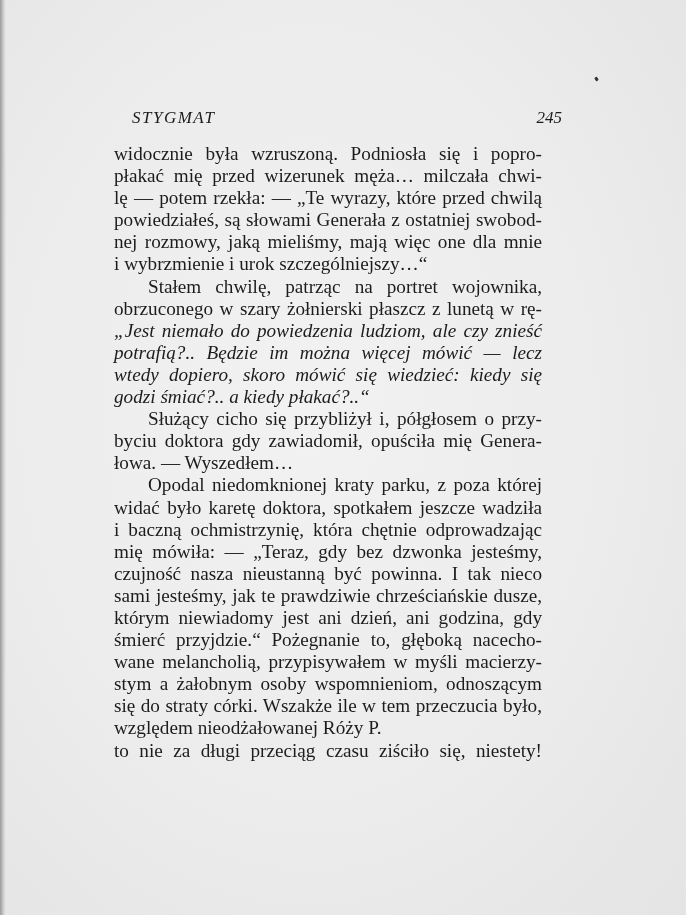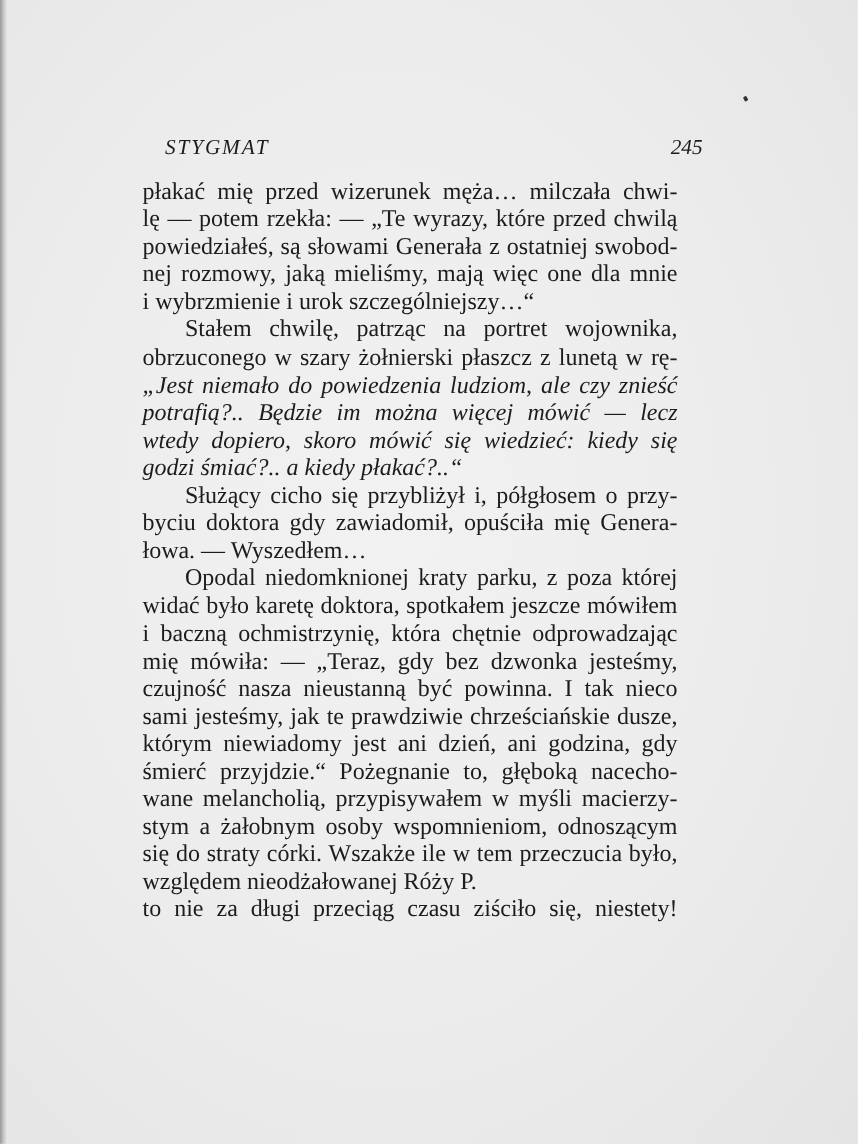--- a/index.html
+++ b/index.html
@@ -95,36 +95,37 @@
   <div class="page-edge"></div>
 
   <div class="speck" style="left:595px; top:77px;"></div>
 
   <div class="running-head">
     <span class="running-title">STYGMAT</span>
     <span class="page-number">245</span>
   </div>
 
   <div class="text-block" id="text-block">
+      <span class="line">widocznie była wzruszoną. Podniosła się i popro-</span>
       <span class="line">płakać mię przed wizerunek męża… milczała chwi-</span>
       <span class="line">lę — potem rzekła: — „Te wyrazy, które przed chwilą</span>
       <span class="line">powiedziałeś, są słowami Generała z ostatniej swobod-</span>
       <span class="line">nej rozmowy, jaką mieliśmy, mają więc one dla mnie</span>
       <span class="line last">i wybrzmienie i urok szczególniejszy…“</span>
       <span class="line indent">Stałem chwilę, patrząc na portret wojownika,</span>
       <span class="line">obrzuconego w szary żołnierski płaszcz z lunetą w rę-</span>
       <span class="line italic">„Jest niemało do powiedzenia ludziom, ale czy znieść</span>
       <span class="line italic">potrafią?.. Będzie im można więcej mówić — lecz</span>
       <span class="line italic">wtedy dopiero, skoro mówić się wiedzieć: kiedy się</span>
       <span class="line italic last">godzi śmiać?.. a kiedy płakać?..“</span>
       <span class="line indent">Służący cicho się przybliżył i, półgłosem o przy-</span>
       <span class="line">byciu doktora gdy zawiadomił, opuściła mię Genera-</span>
       <span class="line last">łowa. — Wyszedłem…</span>
       <span class="line indent">Opodal niedomknionej kraty parku, z poza której</span>
-      <span class="line">widać było karetę doktora, spotkałem jeszcze mówiłem</span>
+      <span class="line">widać było karetę doktora, spotkałem jeszcze wadziła</span>
       <span class="line">i baczną ochmistrzynię, która chętnie odprowadzając</span>
       <span class="line">mię mówiła: — „Teraz, gdy bez dzwonka jesteśmy,</span>
       <span class="line">czujność nasza nieustanną być powinna. I tak nieco</span>
       <span class="line">sami jesteśmy, jak te prawdziwie chrześciańskie dusze,</span>
       <span class="line">którym niewiadomy jest ani dzień, ani godzina, gdy</span>
       <span class="line">śmierć przyjdzie.“ Pożegnanie to, głęboką nacecho-</span>
       <span class="line">wane melancholią, przypisywałem w myśli macierzy-</span>
       <span class="line">stym a żałobnym osoby wspomnieniom, odnoszącym</span>
       <span class="line">się do straty córki. Wszakże ile w tem przeczucia było,</span>
       <span class="line last">względem nieodżałowanej Róży P.</span>

